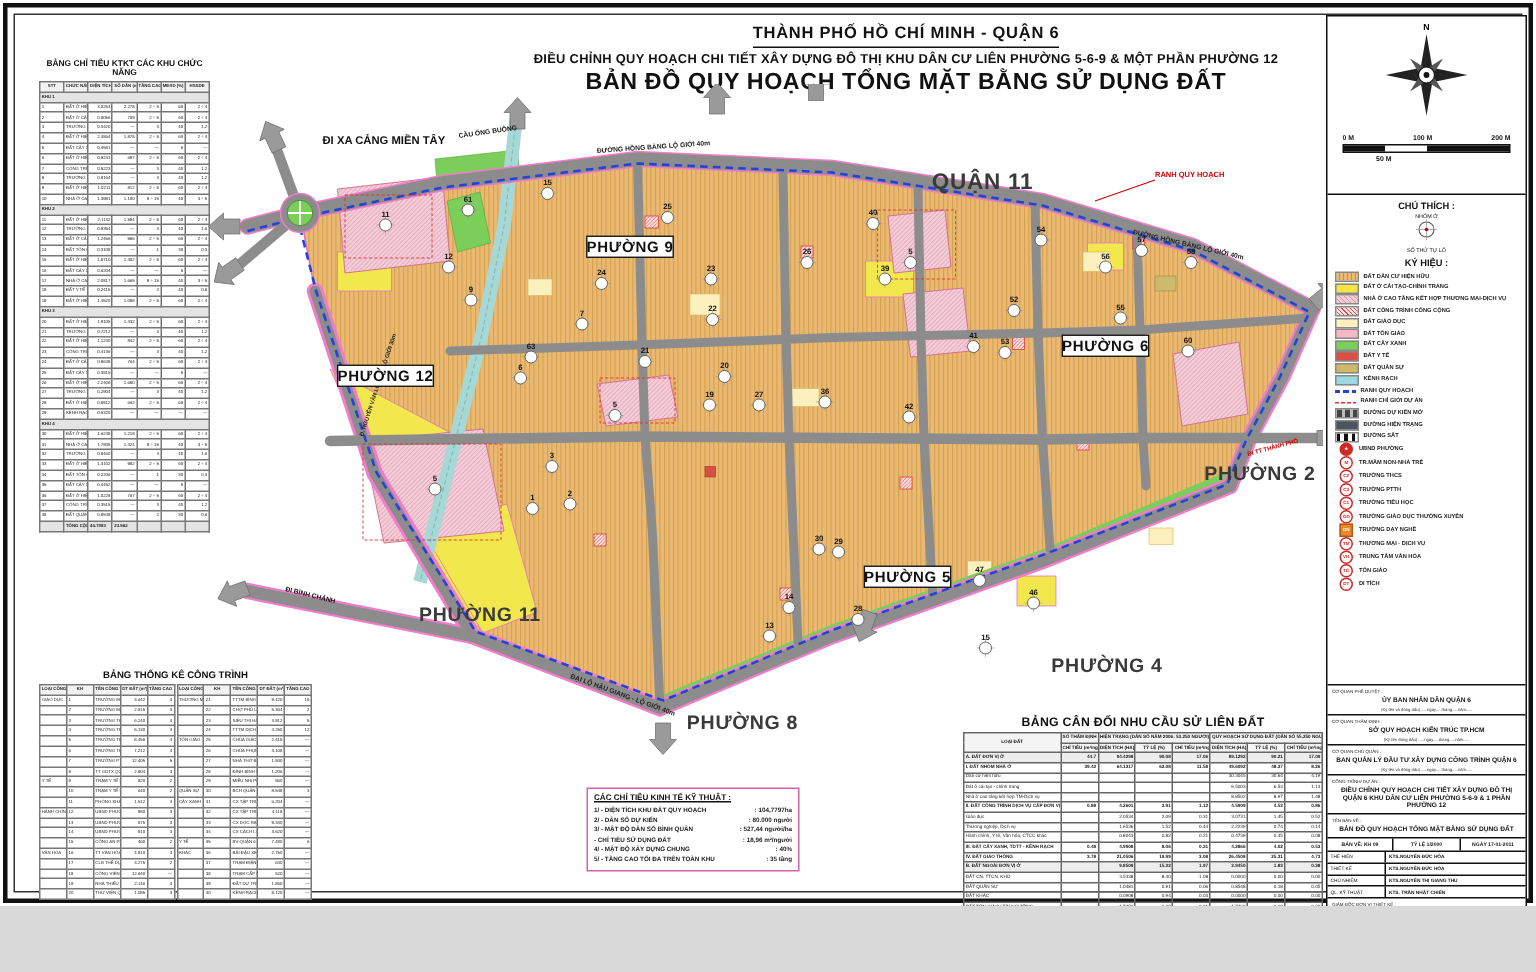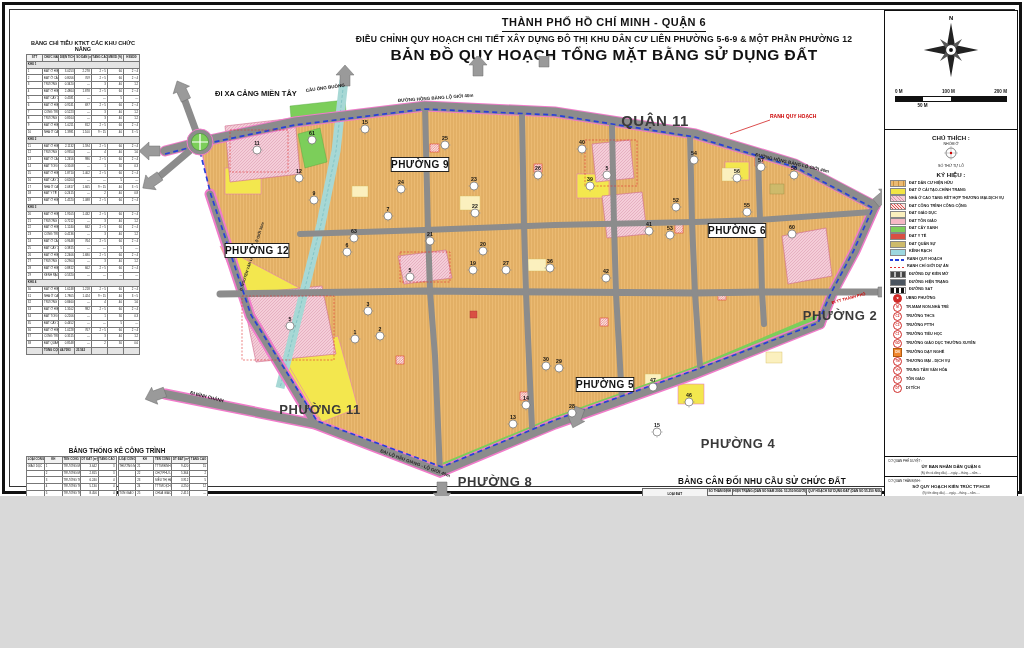--- a/index.html
+++ b/index.html
@@ -1,16 +1,16 @@
 <!DOCTYPE html>
 <html><head>
 <meta charset="utf-8">
 <style>
   html,body{margin:0;padding:0;background:#d9d9d9;}
-  .page{position:relative;width:1024px;height:496px;background:#ffffff;
+  .page{position:relative;width:1024px;height:604px;background:#ffffff;
         font-family:"Liberation Sans",sans-serif;overflow:hidden;color:#111;}
   .frame-outer{position:absolute;inset:2px;border:3px solid #111;pointer-events:none;}
   .frame-inner{position:absolute;inset:9px;border:1px solid #333;pointer-events:none;}
 
   
   .header{position:absolute;left:330px;top:11px;width:548px;text-align:center;line-height:1.25;}
   .header .l1{font-size:11px;font-weight:bold;letter-spacing:.5px;display:inline-block;
               border-bottom:1.4px solid #111;padding-bottom:1px;}
   .header .l2{font-size:8.6px;font-weight:bold;letter-spacing:.2px;margin-top:2px;}
   .header .l3{font-size:15.5px;font-weight:bold;letter-spacing:.4px;margin-top:1px;}
@@ -846,21 +846,21 @@
           <span class="vl">: 40%</span>
         </div>
         <div class="econ-row">
           <span class="lb">5/ - TẦNG CAO TỐI ĐA TRÊN TOÀN KHU</span>
           <span class="vl">: 35 tầng</span>
         </div>
       </div>
   </div>
 
   <div class="balance">
-    <div class="panel-title">BẢNG CÂN ĐỐI NHU CẦU SỬ CHỨC ĐẤT</div>
+    <div class="panel-title">BẢNG CÂN ĐỐI NHU CẦU SỬ LIÊN ĐẤT</div>
     <table class="bal">
       <thead id="bal-head">
           <tr>
             <th rowspan="2" style="width: 62px;">LOẠI ĐẤT</th>
             <th>SỐ THẨM ĐỊNH ĐQH</th>
             <th colspan="3">HIỆN TRẠNG (DÂN SỐ NĂM 2006: 53.250 NGƯỜI)</th>
             <th colspan="3">QUY HOẠCH SỬ DỤNG ĐẤT (DÂN SỐ 55.250 NGƯỜI)</th>
           </tr>
           <tr>
             <th>CHỈ TIÊU (m²/người)</th>

